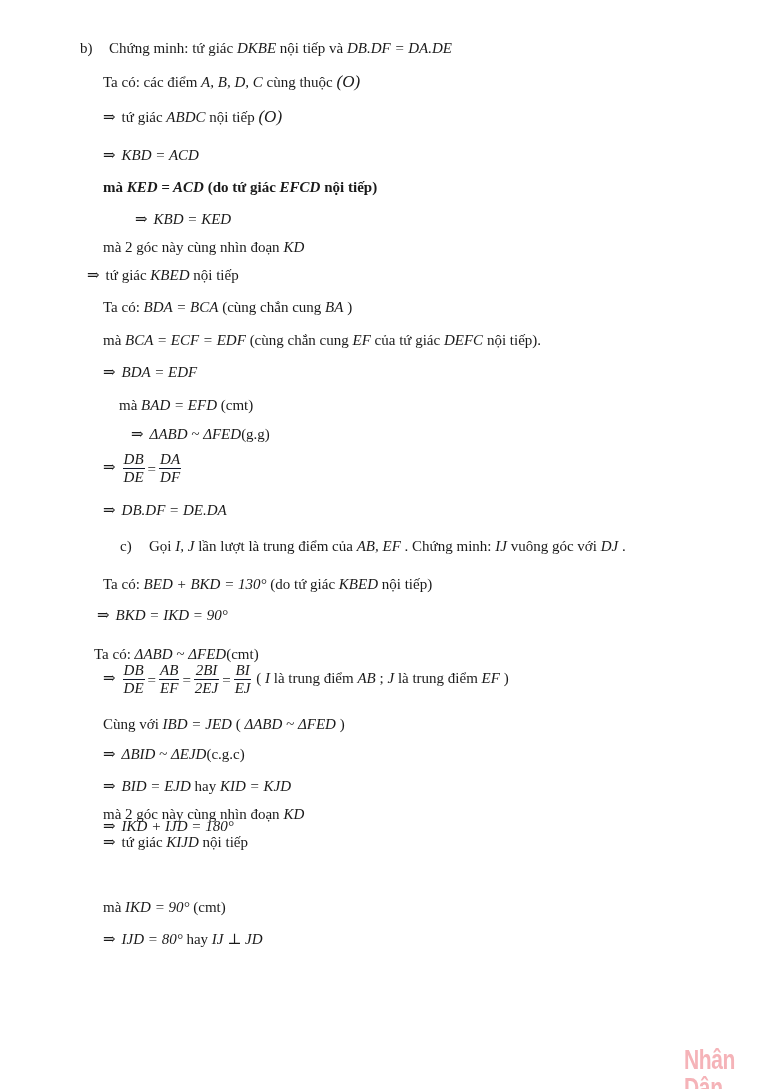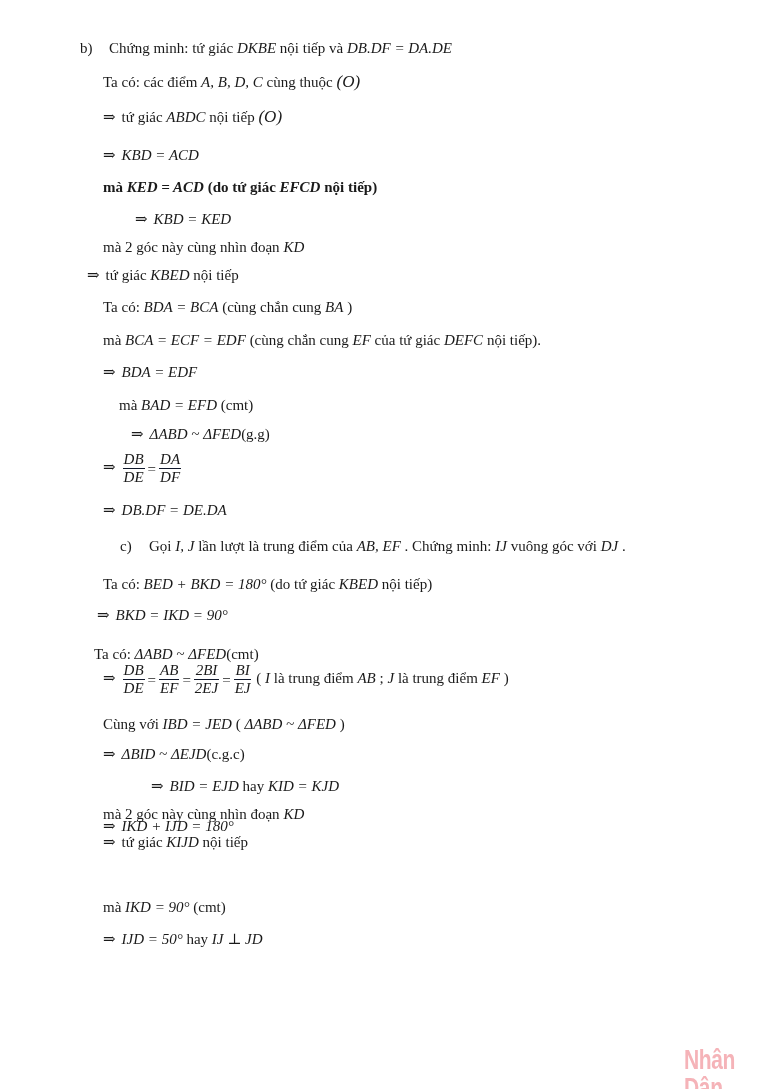--- a/index.html
+++ b/index.html
@@ -73,49 +73,49 @@
   <span class="arrow">⇒</span><span class="frac"><span class="num">DB</span><span class="den">DE</span></span><span class="eq">=</span><span class="frac"><span class="num">DA</span><span class="den">DF</span></span>
 </div>
 <div class="line" style="left:103px;top:500px;">
   <span class="arrow">⇒</span><span class="m">DB.DF = DE.DA</span>
 </div>
 
 <div class="line" style="left:74px;top:536px;margin-left:46px;">
   <span class="lbl">c)</span><span>Gọi </span><span class="m">I, J</span><span> lần lượt là trung điểm của </span><span class="m">AB, EF</span><span> . Chứng minh: </span><span class="m">IJ</span><span> vuông góc với </span><span class="m">DJ</span><span> .</span>
 </div>
 <div class="line" style="left:103px;top:574px;">
-  <span>Ta có: </span><span class="m">BED + BKD = 180°</span><span> (do tứ giác </span><span class="m">KBED</span><span> nội tiếp)</span>
+  <span>Ta có: </span><span class="m">BED + BKD = 130°</span><span> (do tứ giác </span><span class="m">KBED</span><span> nội tiếp)</span>
 </div>
 <div class="line" style="left:97px;top:605px;">
   <span class="arrow">⇒</span><span class="m">BKD = IKD = 90°</span>
 </div>
 <div class="line" style="left:94px;top:634px;margin-top:10px;">
   <span>Ta có: </span><span class="m">ΔABD ~ ΔFED</span><span>(cmt)</span>
 </div>
 <div class="line" style="left:103px;top:660px;line-height:36px;">
   <span class="arrow">⇒</span><span class="frac"><span class="num">DB</span><span class="den">DE</span></span><span class="eq">=</span><span class="frac"><span class="num">AB</span><span class="den">EF</span></span><span class="eq">=</span><span class="frac"><span class="num" style="font-style:italic">2BI</span><span class="den">2EJ</span></span><span class="eq">=</span><span class="frac"><span class="num">BI</span><span class="den">EJ</span></span><span> ( </span><span class="m">I</span><span> là trung điểm </span><span class="m">AB</span><span> ;  </span><span class="m">J</span><span> là trung điểm </span><span class="m">EF</span><span> )</span>
 </div>
 <div class="line" style="left:103px;top:714px;">
   <span>Cùng với </span><span class="m">IBD = JED</span><span> ( </span><span class="m">ΔABD ~ ΔFED</span><span> )</span>
 </div>
 <div class="line" style="left:103px;top:744px;">
   <span class="arrow">⇒</span><span class="m">ΔBID ~ ΔEJD</span><span>(c.g.c)</span>
 </div>
-<div class="line" style="left:103px;top:776px;margin-left:48px;">
+<div class="line" style="left:103px;top:776px;">
   <span class="arrow">⇒</span><span class="m">BID = EJD</span><span> hay </span><span class="m">KID = KJD</span>
 </div>
 <div class="line" style="left:103px;top:804px;">
   <span>mà 2 góc này cùng nhìn đoạn </span><span class="m">KD</span>
 </div>
 <div class="line" style="left:103px;top:832px;">
   <span class="arrow">⇒</span><span>tứ giác </span><span class="m">KIJD</span><span> nội tiếp</span>
 </div>
 <div class="line" style="left:103px;top:816px;">
   <span class="arrow">⇒</span><span class="m">IKD + IJD = 180°</span>
 </div>
 <div class="line" style="left:103px;top:897px;">
   <span>mà </span><span class="m">IKD = 90°</span><span> (cmt)</span>
 </div>
 <div class="line" style="left:103px;top:929px;">
-  <span class="arrow">⇒</span><span class="m">IJD = 50°</span><span> hay </span><span class="m">IJ ⊥ JD</span>
+  <span class="arrow">⇒</span><span class="m">IJD = 80°</span><span> hay </span><span class="m">IJ ⊥ JD</span>
 </div>
 
 <div class="watermark">Nhân Dân</div>
 
 </body></html>

